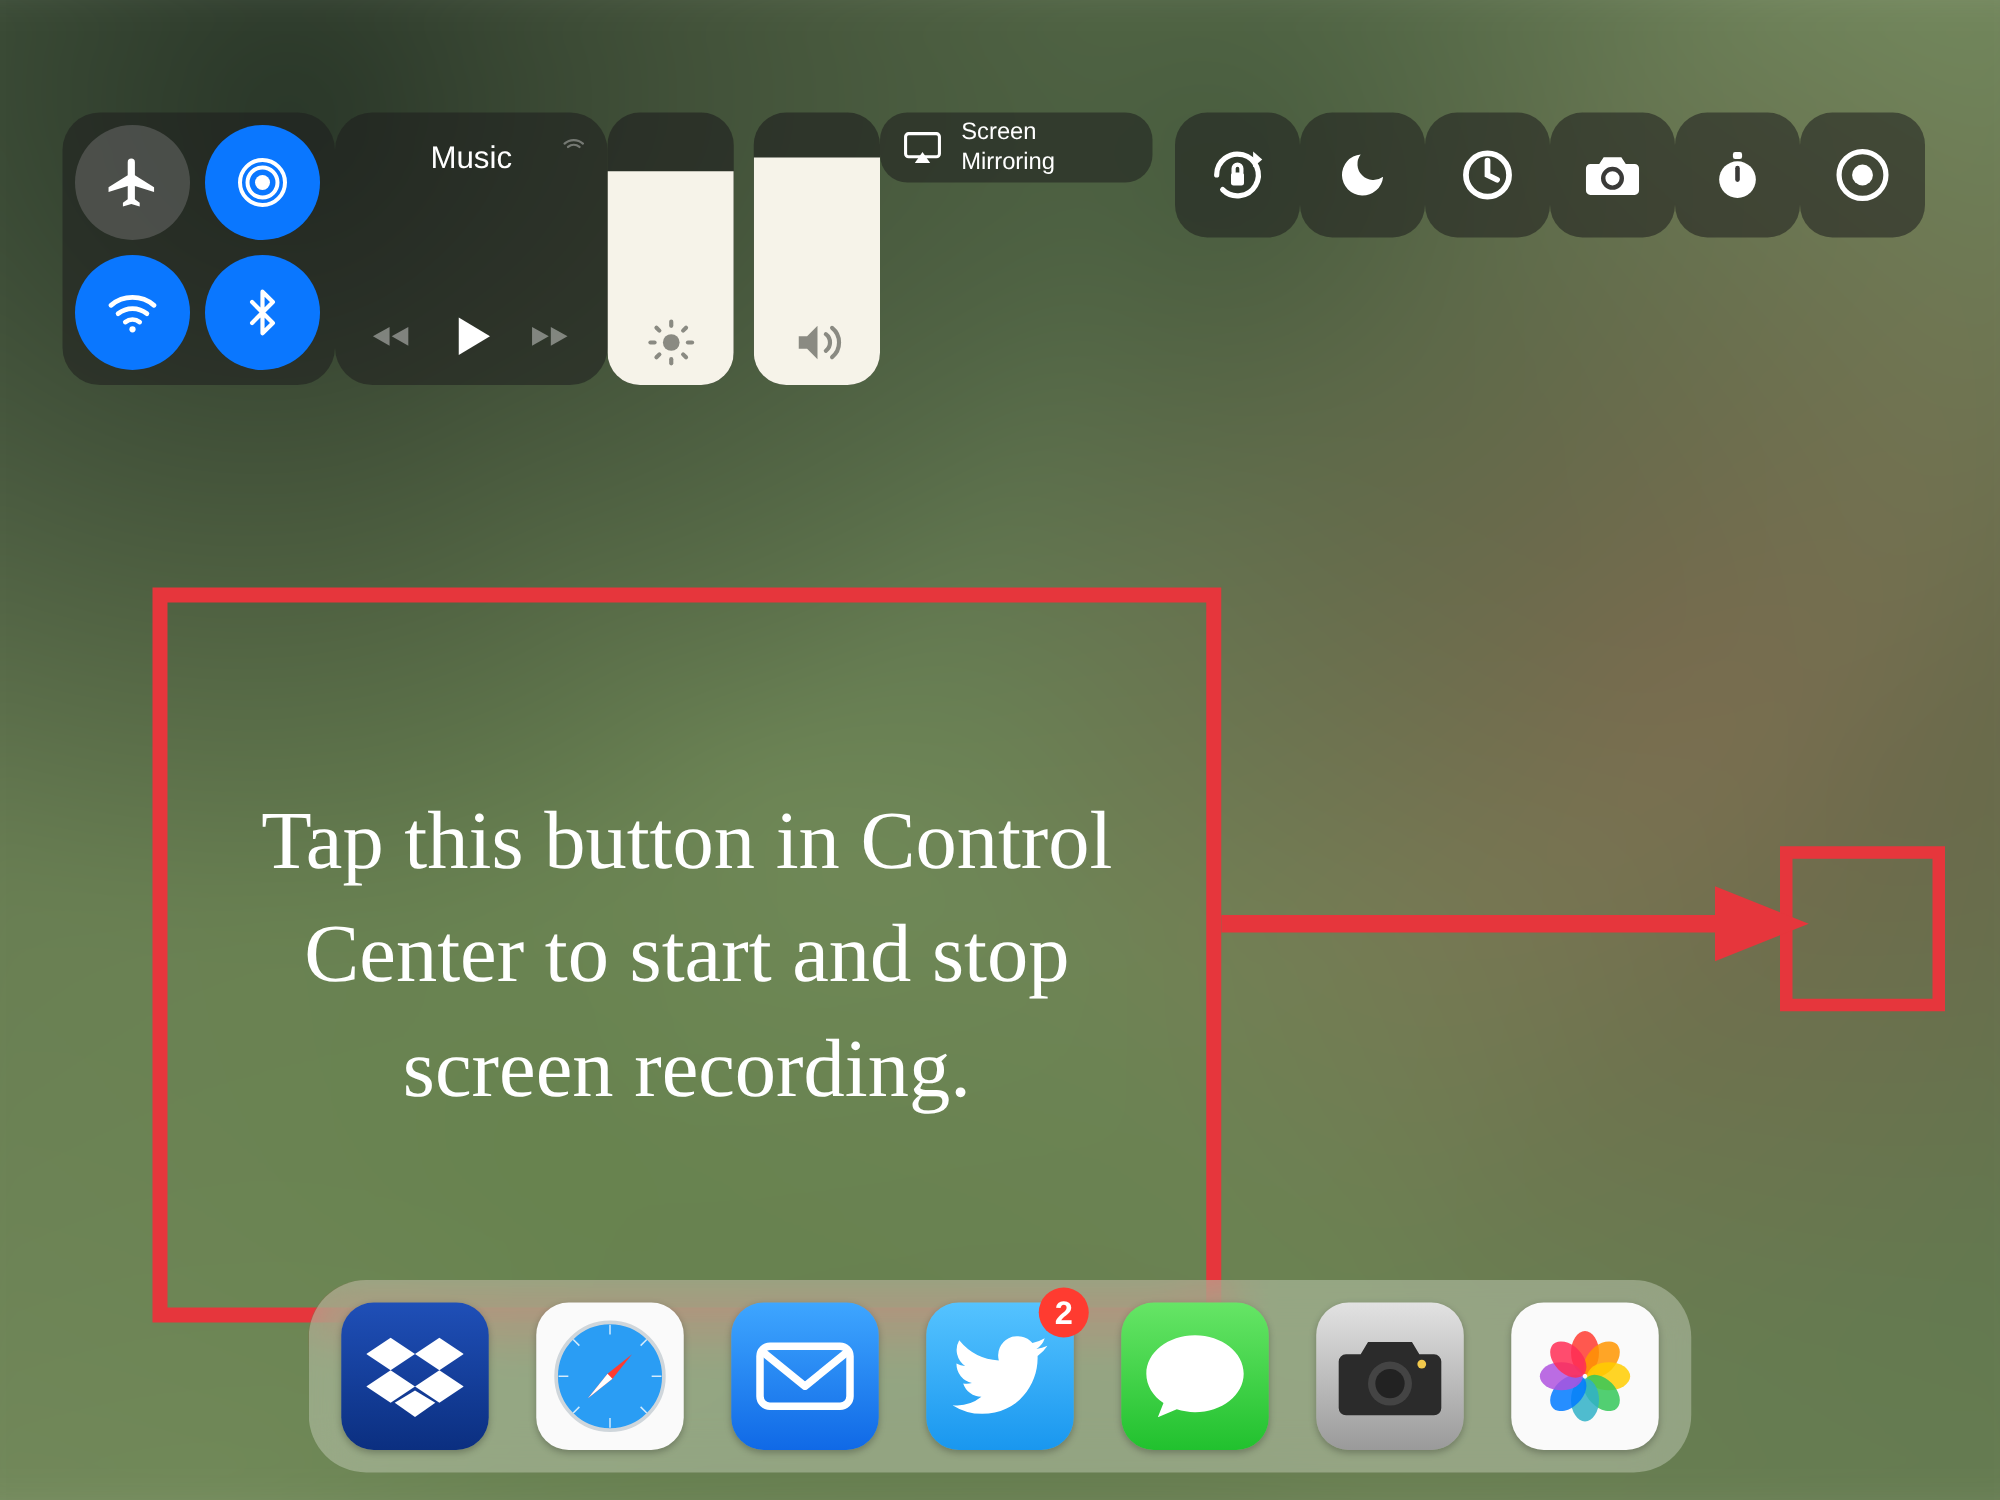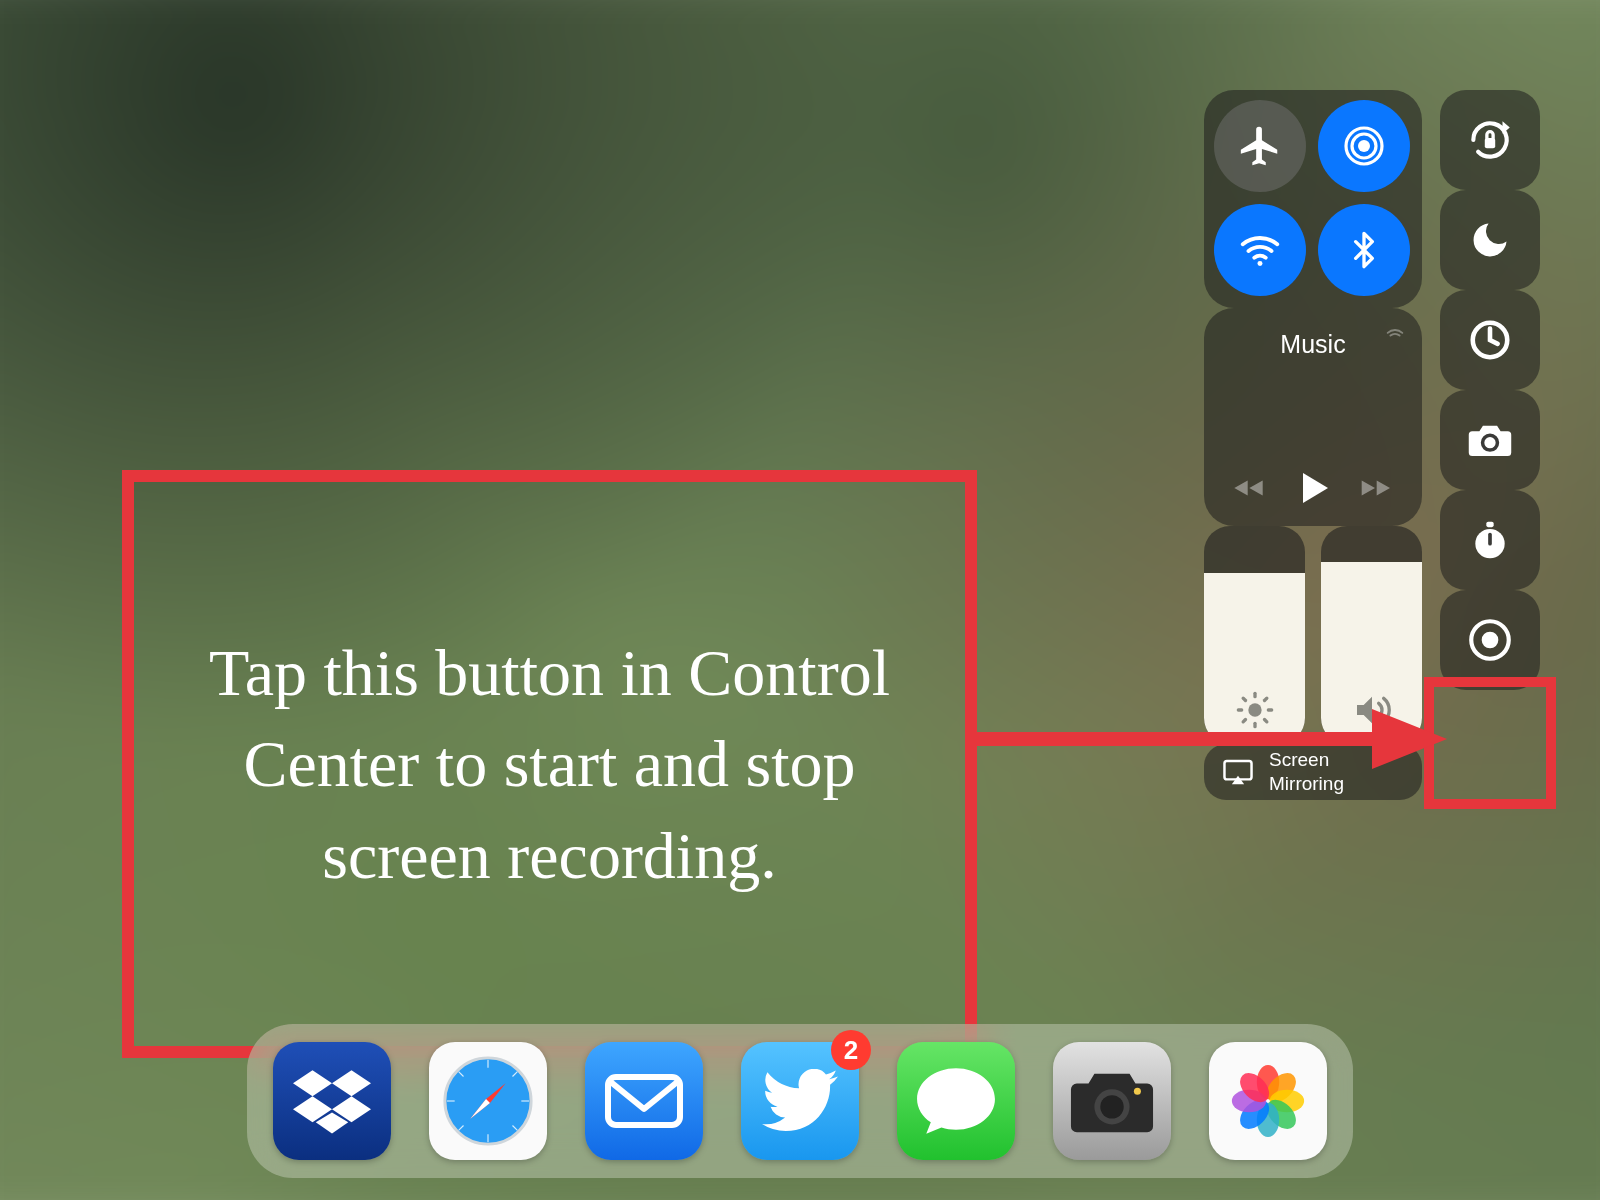--- a/index.html
+++ b/index.html
@@ -65,21 +65,21 @@
   }
 
   
   .control-center {
     position: absolute;
     top: 90px;
     right: 60px;
     display: flex;
     gap: 18px;
   }
-  .cc-col { display: flex; flex-direction: column; }
+  .cc-col { display: flex; flex-direction: row; }
 
   .panel,
   .tile-sm {
     background: rgba(30,30,30,0.55);
     border-radius: 30px;
   }
   .tile-sm {
     width: 100px;
     height: 100px;
     border-radius: 26px;

